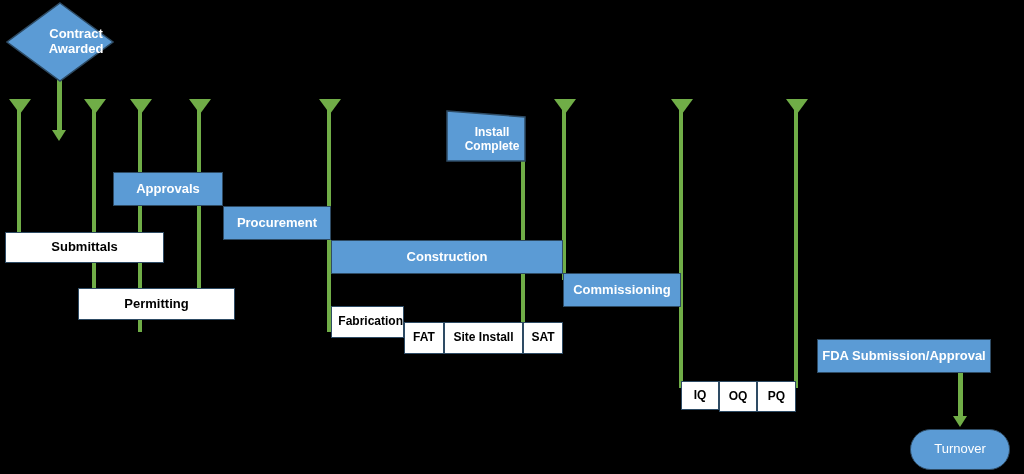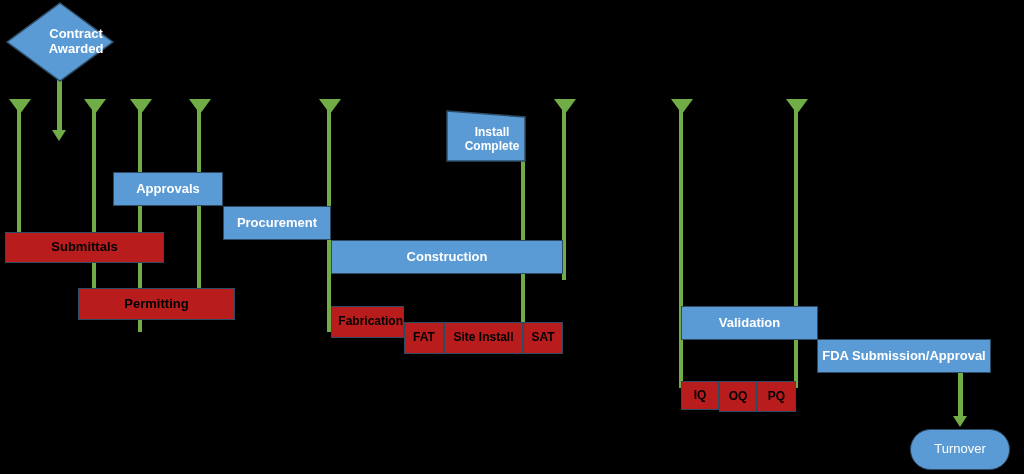--- a/index.html
+++ b/index.html
@@ -5,21 +5,21 @@
   html,body{margin:0;padding:0;background:#000;}
   body{width:1024px;height:474px;overflow:hidden;
        font-family:"Liberation Sans","DejaVu Sans",sans-serif;}
   #stage{position:relative;width:1024px;height:474px;background:#000;}
 
   
   .node{position:absolute;box-sizing:border-box;display:flex;
         align-items:center;justify-content:center;text-align:center;
         border:1px solid #2E4B64;line-height:1.12;}
   .blue{background:#5B9BD5;color:#FFFFFF;font-weight:bold;}
-  .yellow{background:#b91c1c;color:#000000;font-weight:bold;}
+  .yellow{background:#ffffff;color:#000000;font-weight:bold;}
   .pill{border-radius:999px;}
   .diamond-wrap{position:absolute;}
   .diamond-wrap svg{display:block;}
   .diamond-label{position:absolute;left:0;top:0;width:100%;height:100%;
         display:flex;align-items:center;justify-content:center;text-align:center;
         color:#fff;font-weight:bold;line-height:1.12;pointer-events:none;}
   .flag-wrap{position:absolute;}
   .flag-label{position:absolute;left:0;top:0;width:100%;height:100%;
         display:flex;align-items:center;justify-content:center;text-align:center;
         color:#fff;font-weight:bold;line-height:1.15;pointer-events:none;}
@@ -92,24 +92,24 @@
   </div>
 
   <div class="node blue" style="left:223px;top:206px;width:108px;height:34px;font-size:13px;">
     <span>Procurement</span>
   </div>
 
   <div class="node blue" style="left:331px;top:240px;width:232px;height:34px;font-size:13px;">
     <span>Construction</span>
   </div>
 
+  <div class="node blue" style="left:563px;top:273px;width:118px;height:34px;font-size:13px;">
+    <span>Commissioning</span>
+  </div>
 
-  <div class="node blue" style="left:681px;top:306px;width:137px;height:34px;font-size:13px;">
-    <span>Validation</span>
-  </div>
 
   <div class="node blue" style="left:817px;top:339px;width:174px;height:34px;font-size:13px;">
     <span>FDA Submission/Approval</span>
   </div>
 
   <div class="node yellow" style="left:5px;top:232px;width:159px;height:31px;font-size:13px;">
     <span>Submittals</span>
   </div>
 
   <div class="node yellow" style="left:78px;top:288px;width:157px;height:32px;font-size:13px;">

